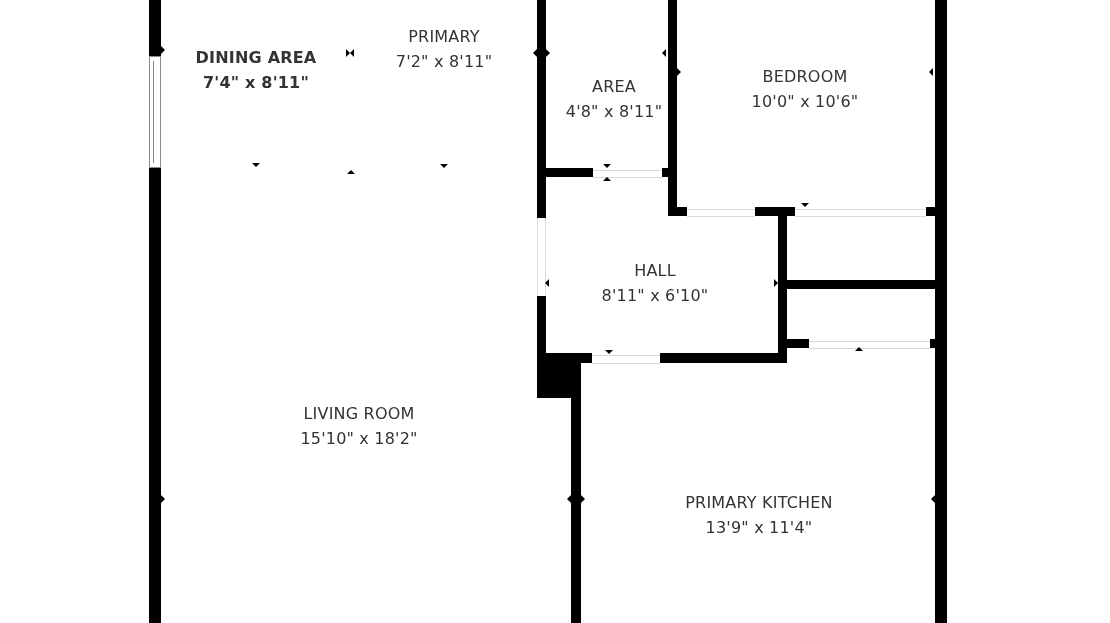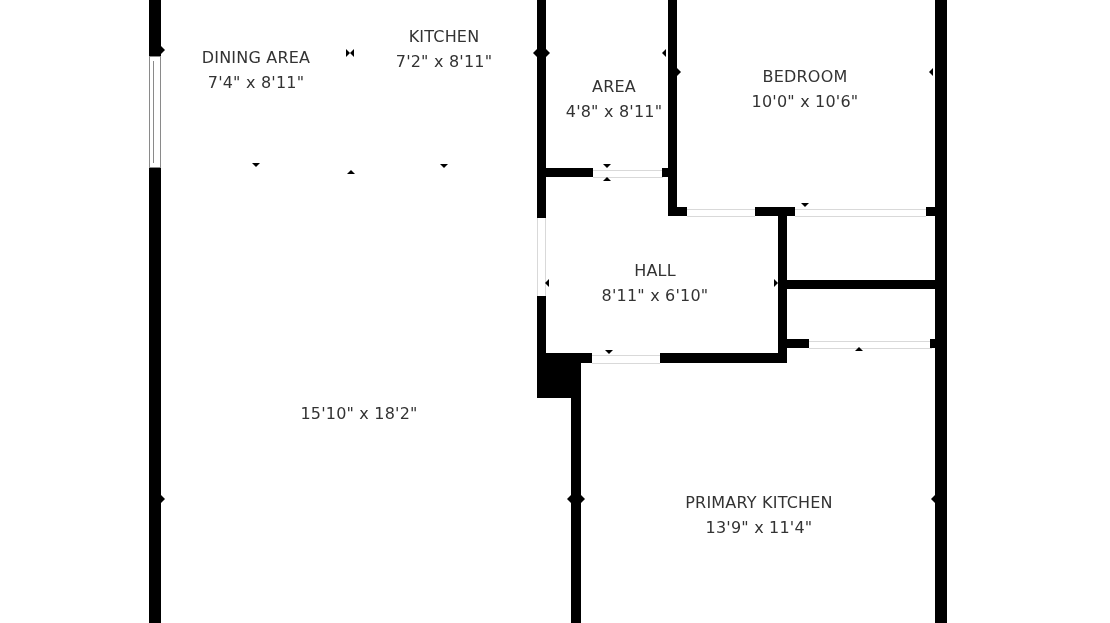--- a/index.html
+++ b/index.html
@@ -76,40 +76,41 @@
   <div class="mark m-down" style="left:801px; top:203px;"></div>
   <div class="mark m-left" style="left:545px; top:279px;"></div>
   <div class="mark m-right" style="left:774px; top:279px;"></div>
   <div class="mark m-down" style="left:605px; top:350px;"></div>
   <div class="mark m-up" style="left:855px; top:347px;"></div>
   <div class="mark m-right" style="left:161px; top:495px;"></div>
   <div class="mark m-left" style="left:567px; top:495px;"></div>
   <div class="mark m-right" style="left:581px; top:495px;"></div>
   <div class="mark m-left" style="left:931px; top:495px;"></div>
 
-  <div class="label" style="left:256px; top:45px;">
+  <div class="label" style="left:256px; top:45px;font-weight:bold;">
     <span class="name">DINING AREA</span>
     <span class="dims">7'4" x 8'11"</span>
   </div>
   <div class="label" style="left:444px; top:24px;">
-    <span class="name">KITCHEN</span>
+    <span class="name">PRIMARY</span>
     <span class="dims">7'2" x 8'11"</span>
   </div>
   <div class="label" style="left:614px; top:74px;">
     <span class="name">AREA</span>
     <span class="dims">4'8" x 8'11"</span>
   </div>
   <div class="label" style="left:805px; top:64px;">
     <span class="name">BEDROOM</span>
     <span class="dims">10'0" x 10'6"</span>
   </div>
   <div class="label" style="left:655px; top:258px;">
     <span class="name">HALL</span>
     <span class="dims">8'11" x 6'10"</span>
   </div>
   <div class="label" style="left:359px; top:401px;">
+    <span class="name">LIVING ROOM</span>
     <span class="dims">15'10" x 18'2"</span>
   </div>
   <div class="label" style="left:759px; top:490px;">
     <span class="name">PRIMARY KITCHEN</span>
     <span class="dims">13'9" x 11'4"</span>
   </div>
 </div>
 
 </body></html>

